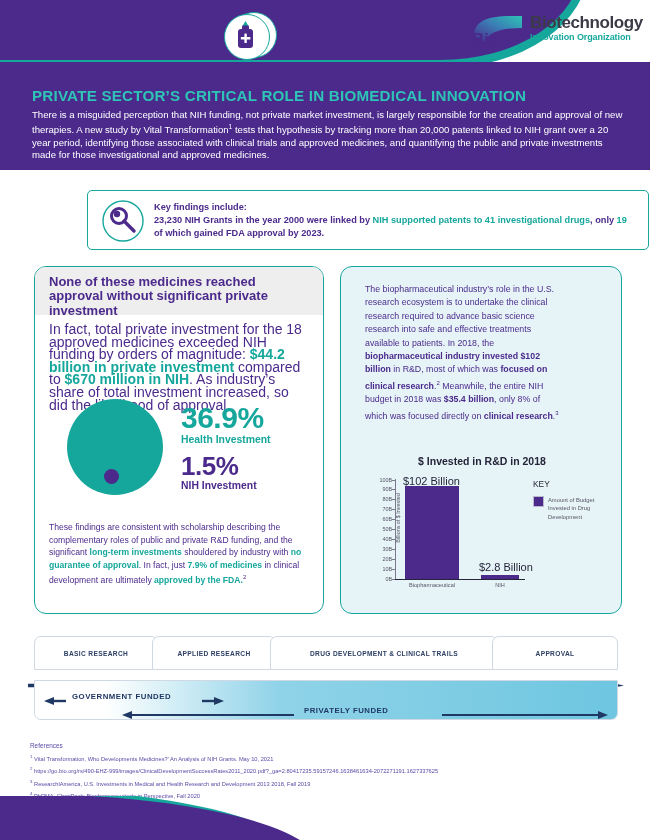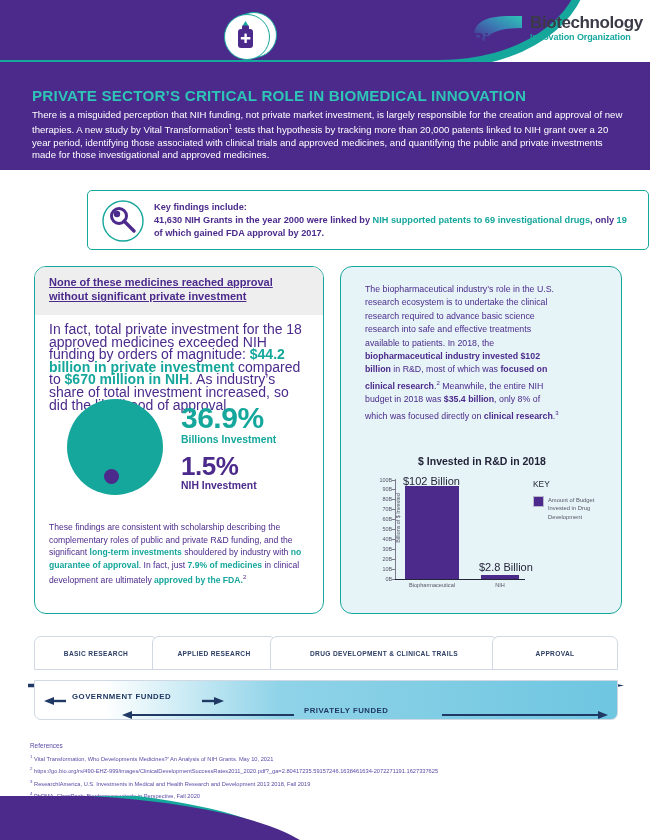--- a/index.html
+++ b/index.html
@@ -53,21 +53,21 @@
 
   
   .panel-left{
     position:absolute;left:34px;top:266px;width:290px;height:348px;
     border:1.4px solid #16a79c;border-radius:12px;background:#ffffff;
     box-sizing:border-box;overflow:hidden;
   }
   .panel-left .phead{
     position:absolute;left:0;top:0;width:290px;height:48px;background:#eeeeee;
     box-sizing:border-box;padding:8px 52px 0 14px;
-    font-size:11px;font-weight:bold;line-height:14.4px;color:#4b2a8c;text-decoration:underline;
+    font-size:13px;font-weight:bold;line-height:14.4px;color:#4b2a8c;
   }
   .lockbadge{
     position:absolute;left:231px;top:12px;width:44px;height:44px;
     border:1.6px solid #16a79c;border-radius:50%;background:#ffffff;z-index:4;
   }
   .panel-left .p1{
     position:absolute;left:14px;top:56px;width:256px;
     font-size:14px;line-height:12.6px;color:#4b2a8c;
   }
   .pie-wrap{position:absolute;left:10px;top:128px;width:270px;height:118px;}
@@ -203,35 +203,35 @@
   <div class="kicon">
     <svg width="42" height="42" viewBox="0 0 42 42">
       <circle cx="21" cy="21" r="20" fill="#ffffff" stroke="#16a79c" stroke-width="1.4"></circle>
       <circle cx="17" cy="16" r="7.5" fill="none" stroke="#4b2a8c" stroke-width="3"></circle>
       <circle cx="15" cy="14" r="3.2" fill="#4b2a8c"></circle>
       <line x1="22" y1="21" x2="32" y2="31" stroke="#4b2a8c" stroke-width="3.4" stroke-linecap="round"></line>
     </svg>
   </div>
   <div class="ktext">
     <div>Key findings include:</div>
-    <div><span>41,630 NIH Grants</span><span> in the year 2000 were linked by </span><span class="tealtx">NIH supported patents to 69 investigational drugs</span><span>, only </span><span class="tealtx">19</span><span> of which gained FDA approval by 2017.</span></div>
+    <div><span>23,230 NIH Grants</span><span> in the year 2000 were linked by </span><span class="tealtx">NIH supported patents to 41 investigational drugs</span><span>, only </span><span class="tealtx">19</span><span> of which gained FDA approval by 2023.</span></div>
   </div>
 </div>
 
 <div class="panel-left">
   <div class="phead">None of these medicines reached approval without significant private investment</div>
   <div class="p1"><span>In fact, total private investment for the 18 approved medicines exceeded NIH funding by orders of magnitude: </span><b class="tealtx">$44.2 billion in private investment</b><span> compared to </span><b class="tealtx">$670 million in NIH</b><span>. As industry’s share of total investment increased, so did the likelihood of approval.</span></div>
 
   <div class="pie-wrap">
     <div class="pie">
       <div class="dot"></div>
     </div>
     <div class="pct-big">
       <div class="n">36.9%</div>
-      <div class="l">Billions Investment</div>
+      <div class="l">Health Investment</div>
     </div>
     <div class="pct-small">
       <div class="n">1.5%</div>
       <div class="l">NIH Investment</div>
     </div>
   </div>
 
   <div class="p2"><span>These findings are consistent with scholarship describing the complementary roles of public and private R&amp;D funding, and the significant </span><b class="tealtx">long-term investments</b><span> shouldered by industry with </span><b class="tealtx">no guarantee of approval</b><span>. In fact, just </span><b class="tealtx">7.9% of medicines</b><span> in clinical development are ultimately </span><b class="tealtx">approved by the FDA.</b><sup>2</sup></div>
 </div>
 

